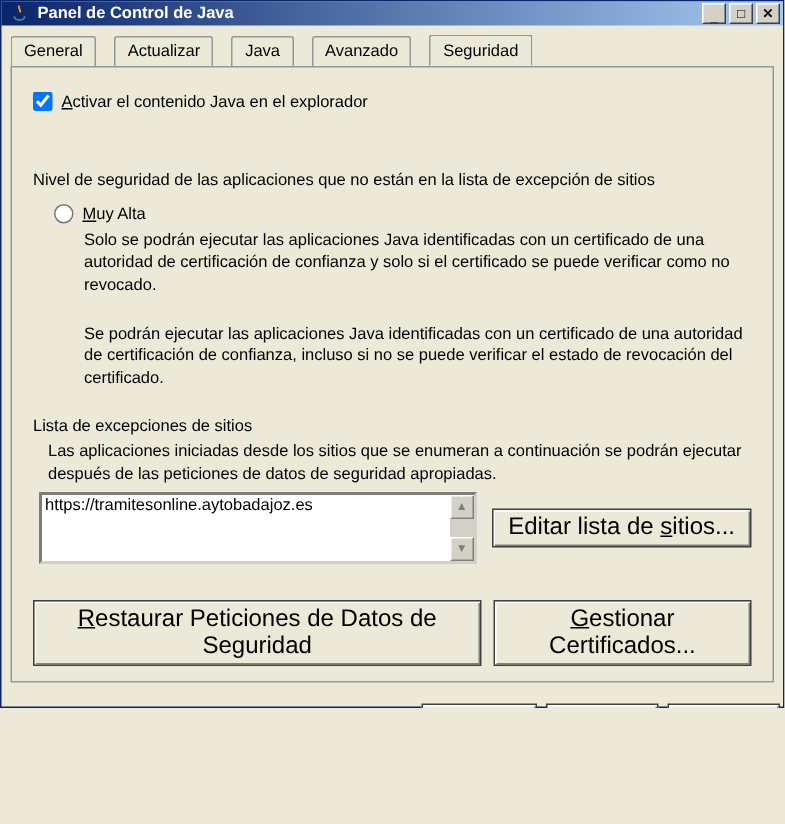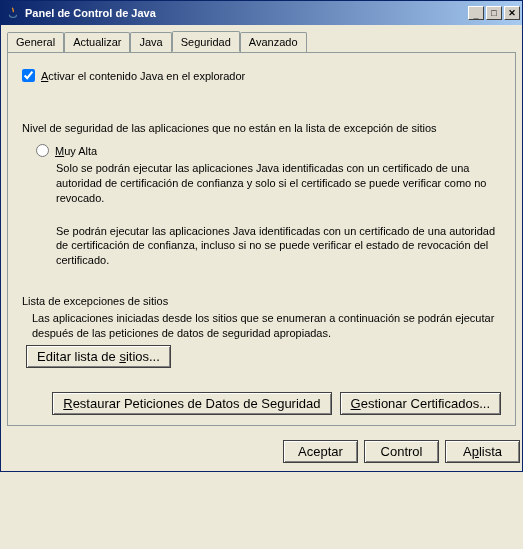--- a/index.html
+++ b/index.html
@@ -58,21 +58,21 @@
   .tabstrip {
     display: flex;
     padding: 6px 6px 0 6px;
     position: relative;
   }
   .tab {
     padding: 3px 8px;
     background: #ece9d8;
     border: 1px solid #919b9c;
     border-bottom: none;
-    margin-right: 0px;
+    margin-right: 12px;
     position: relative;
     top: 1px;
     font-size: 11px;
     cursor: default;
     border-radius: 2px 2px 0 0;
   }
   .tab.active {
     background: #ece9d8;
     border-bottom: 1px solid #ece9d8;
     z-index: 2;
@@ -136,21 +136,21 @@
     justify-content: center;
     font-size: 8px;
     color: #808080;
   }
   .btn {
     background: #ece9d8;
     border: 1px solid #404040;
     box-shadow: inset 1px 1px 0 #fff, inset -1px -1px 0 #808080;
     padding: 3px 10px;
     font-family: inherit;
-    font-size: 13px;
+    font-size: 16px;
     cursor: default;
     min-height: 22px;
     text-align: center;
   }
   .edit-list-btn { align-self: center; min-width: 130px; }
   .mid-btn-row {
     display: flex;
     justify-content: flex-end;
     gap: 8px;
     margin-top: 24px;
@@ -182,22 +182,22 @@
         <span style="position:relative;top:2px;">_</span>
       </div>
     <div class="ctl">□</div>
     <div class="ctl">✕</div>
   </div>
 
   <div class="tabstrip">
     <div class="tab">General</div>
     <div class="tab">Actualizar</div>
     <div class="tab">Java</div>
+    <div class="tab">Avanzado</div>
     <div class="tab active">Seguridad</div>
-    <div class="tab">Avanzado</div>
   </div>
 
   <div class="tab-panel">
 
     <label class="chk-row">
       <input type="checkbox" checked="" style="">
       <span><span class="mn">A</span><span>ctivar el contenido Java en el explorador</span></span>
     </label>
 
     <div class="section-label">Nivel de seguridad de las aplicaciones que no están en la lista de excepción de sitios</div>
@@ -213,20 +213,27 @@
     <div class="radio-block">
       <div class="radio-desc">Se podrán ejecutar las aplicaciones Java identificadas con un certificado de una autoridad de certificación de confianza, incluso si no se puede verificar el estado de revocación del certificado.</div>
     </div>
 
     <div style="flex:1;"></div>
 
     <div class="site-list-label">Lista de excepciones de sitios</div>
     <div class="site-list-desc">Las aplicaciones iniciadas desde los sitios que se enumeran a continuación se podrán ejecutar después de las peticiones de datos de seguridad apropiadas.</div>
 
     <div class="list-row">
+      <div class="list-box">
+        <div class="list-content">https://tramitesonline.aytobadajoz.es</div>
+        <div class="vscroll">
+          <div class="arrow">▲</div>
+          <div class="arrow">▼</div>
+        </div>
+      </div>
       <button class="btn edit-list-btn"><span>Editar lista de </span><span class="mn">s</span><span>itios...</span></button>
     </div>
 
     <div class="mid-btn-row">
       <button class="btn"><span></span><span class="mn">R</span><span>estaurar Peticiones de Datos de Seguridad</span></button>
       <button class="btn"><span></span><span class="mn">G</span><span>estionar Certificados...</span></button>
     </div>
 
   </div>
 

